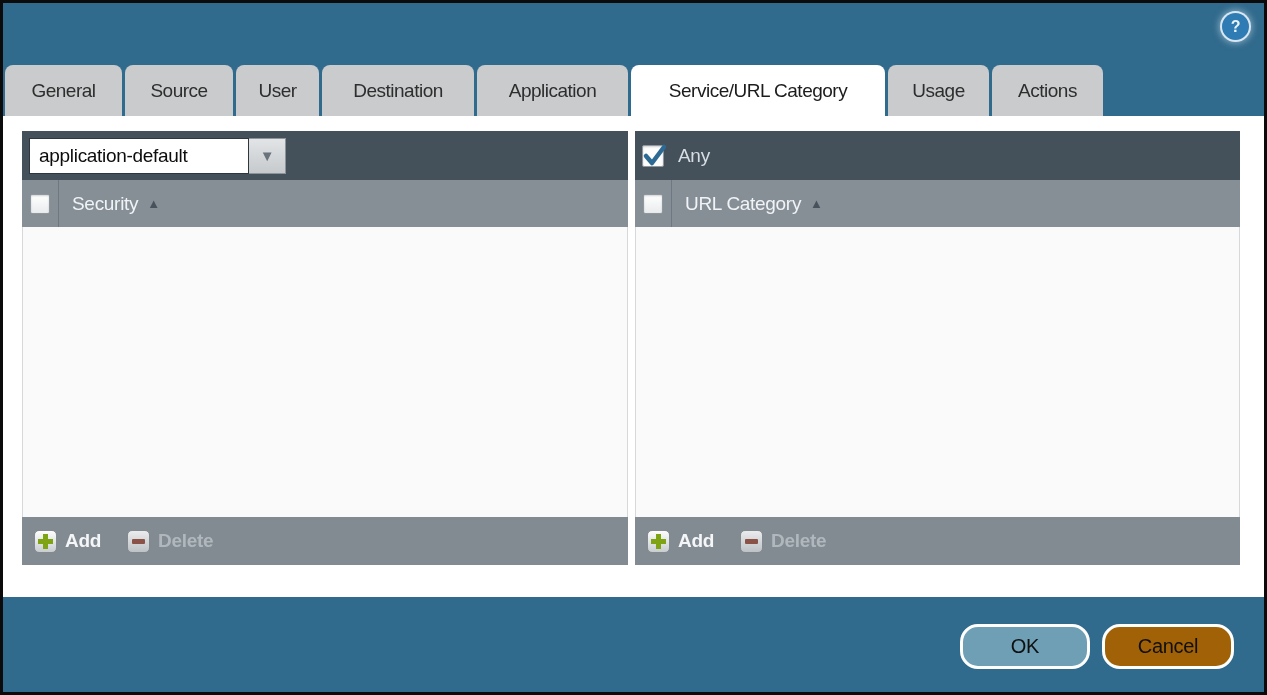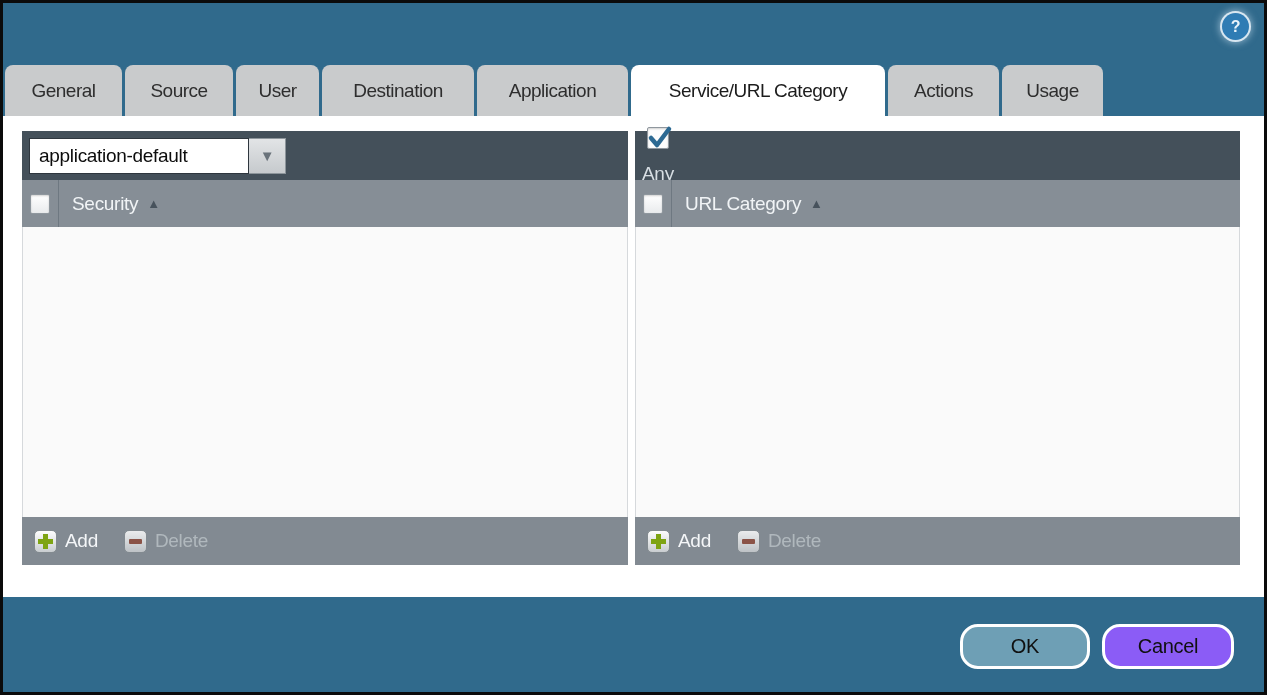--- a/index.html
+++ b/index.html
@@ -44,21 +44,21 @@
   .combo-input{
     width:220px;height:36px;border:1px solid #2e363e;background:#ffffff;
     color:#0c0c0c;font-size:19px;padding:0 0 0 9px;outline:none;letter-spacing:-0.3px;
   }
   .combo-btn{
     width:37px;height:36px;background:linear-gradient(#e2e4e6,#c6cacd);
     border:1px solid #8d959b;border-left:none;
     display:flex;align-items:center;justify-content:center;
     color:#6a737b;font-size:15px;
   }
-  .any-check-row{display:flex;align-items:center;gap:14px;padding-left:0px;flex-direction:column;}
+  .any-check-row{display:flex;align-items:center;gap:14px;padding-left:0px;}
   .checkbox{
     width:20px;height:20px;border:1px solid #8f979e;border-radius:2px;
     background:linear-gradient(#ffffff,#e9ebed);
     box-shadow:inset 0 1px 2px rgba(0,0,0,.18);
     position:relative;cursor:pointer;flex:0 0 auto;
   }
   .checkbox.big{width:22px;height:22px;background:#fdfdfd;}
   .checkbox svg{position:absolute;left:-1px;top:-3px;overflow:visible;}
   .any-label{color:#d7dee3;font-size:19px;}
   .panel-colhead{
@@ -69,21 +69,21 @@
     width:37px;flex:0 0 37px;height:100%;display:flex;align-items:center;justify-content:center;
     border-right:1px solid #6e7881;
   }
   .col-label{color:#f1f4f6;font-size:19px;margin-left:13px;letter-spacing:-0.3px;}
   .sort-icon{color:#47525c;font-size:13px;margin-left:9px;}
   .panel-body{
     flex:1;background:#fafafa;border-left:1px solid #d6d9dc;border-right:1px solid #d6d9dc;
   }
   .panel-foot{
     height:48px;flex:0 0 48px;background:#828a92;
-    display:flex;align-items:center;padding-left:12px;
+    display:flex;align-items:center;padding-left:12px;font-weight:bold;
   }
   .icon-sq{
     width:23px;height:23px;border-radius:5px;border:1px solid #838b90;
     background:linear-gradient(#fdfdfd,#c9cdd0);
     display:flex;align-items:center;justify-content:center;position:relative;
   }
   .plus-glyph{position:relative;width:15px;height:15px;}
   .plus-glyph::before{content:"";position:absolute;left:0;top:5px;width:15px;height:5px;background:#7ea413;}
   .plus-glyph::after{content:"";position:absolute;left:5px;top:0;width:5px;height:15px;background:#7ea413;}
   .minus-glyph{width:13px;height:5px;background:#8d4a3a;border-radius:1px;}
@@ -92,21 +92,21 @@
   .foot-btn.disabled .foot-label{color:#b0b8bd;}
   .foot-btn.disabled .icon-sq{opacity:.85;}
   .foot-gap{width:26px;}
   .action-btn{
     position:absolute;top:621px;height:45px;border-radius:18px;
     border:3px solid #ffffff;font-size:20px;color:#101010;
     display:flex;align-items:center;justify-content:center;cursor:pointer;
     letter-spacing:-0.3px;
   }
   .ok{left:957px;width:130px;background:#6e9fb5;}
-  .cancel{left:1099px;width:132px;background:#8b5cf6;}
+  .cancel{left:1099px;width:132px;background:#a16207;}
 </style>
 </head>
 <body>
 
 <div class="dialog">
 
 
   <div class="help-btn">
     <span>?</span>
   </div>
@@ -123,25 +123,25 @@
       </div>
     <div class="tab" style="width:152px">
         <span>Destination</span>
       </div>
     <div class="tab" style="width:151px">
         <span>Application</span>
       </div>
     <div class="tab active" style="width:254px">
         <span>Service/URL Category</span>
       </div>
+    <div class="tab" style="width:101px">
+        <span>Usage</span>
+      </div>
     <div class="tab" style="width:111px">
         <span>Actions</span>
-      </div>
-    <div class="tab" style="width:101px">
-        <span>Usage</span>
       </div>
   </div>
 
   <div class="content">
 
     <div class="panel left">
       <div class="panel-head">
         <div class="combo">
           <input class="combo-input" type="text" readonly="" value="application-default" style="">
           <div class="combo-btn">

